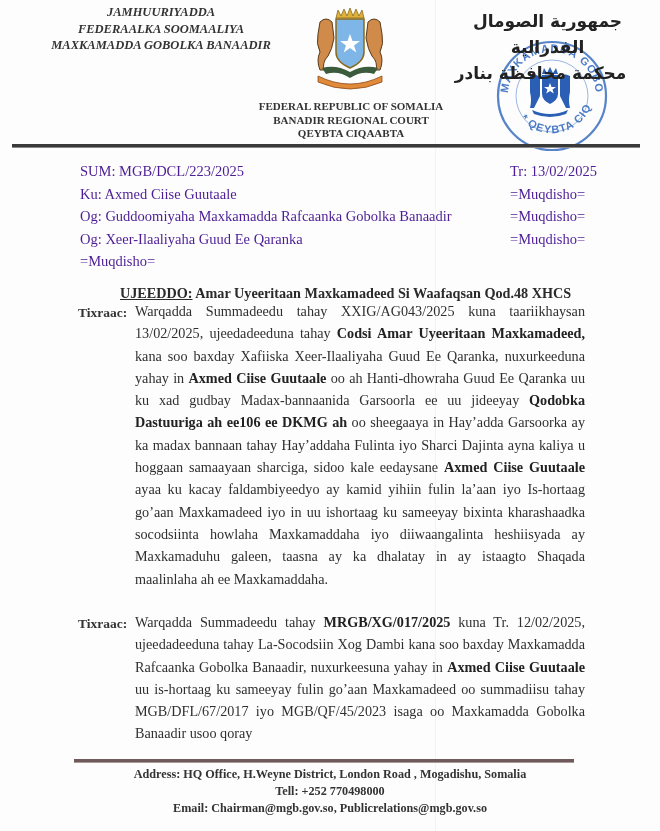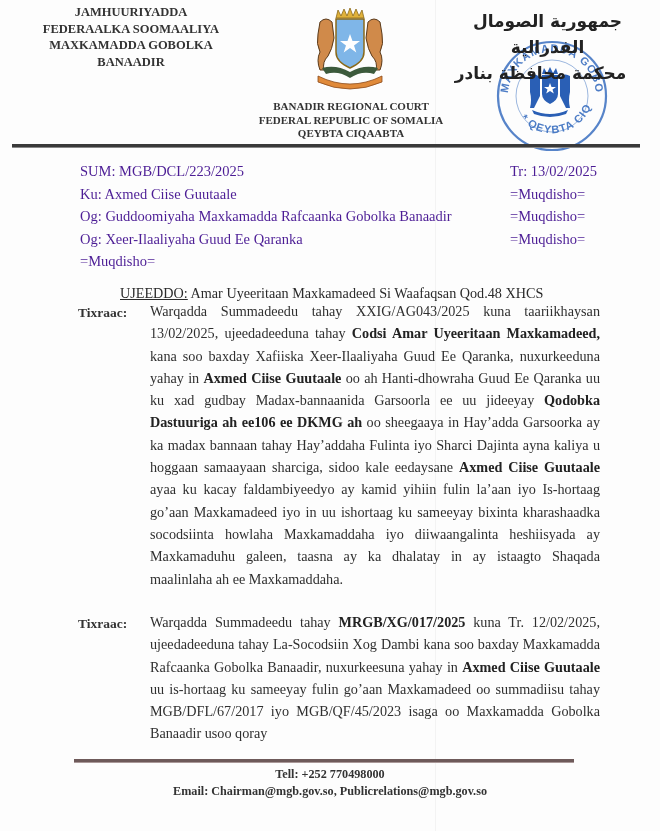--- a/index.html
+++ b/index.html
@@ -2,45 +2,45 @@
 <html><head>
 <meta charset="utf-8">
 <style>
   html, body { margin:0; padding:0; background:#ffffff; }
   body { width:660px; height:831px; position:relative; overflow:hidden;
          font-family:"Liberation Serif","DejaVu Serif",serif; color:#2a2a2a; }
   .page { position:absolute; inset:0; background:#fdfdfd; }
   .abs { position:absolute; }
 
   
-  .hdr-left { left:16px; top:4px; width:230px; text-align:center;
-              font-weight:bold; font-size:12.5px; line-height:16.5px; color:#333; }
+  .hdr-left { left:46px; top:4px; width:230px; text-align:center;
+              font-weight:bold; font-size:12.5px; line-height:16.5px; color:#333;font-style:italic; }
   
   .emblem { left:302px; top:4px; width:96px; height:88px; }
   
   .hdr-center { left:240px; top:100px; width:222px; text-align:center;
                 font-weight:bold; font-size:11px; line-height:13.5px; color:#333; }
   
   .hdr-ar { left:440px; top:8px; width:215px; text-align:center; direction:rtl;
             font-family:"DejaVu Sans",sans-serif; font-weight:bold; font-size:17px; line-height:26px; color:#222; }
   
   .stamp { left:488px; top:34px; width:128px; height:118px; }
 
   .rule-top { left:12px; top:144px; width:628px; height:3px; background:#3a3a3a; border-bottom:1px solid #888; }
 
   
   .addr { left:80px; top:160px; width:520px; font-size:14.5px; line-height:22px; color:#4c1d95; }
   .addr-row { display:flex; justify-content:space-between; height:22.5px; }
   .addr-row .r { width:90px; text-align:left; }
 
-  .subject { left:120px; top:285px; font-size:14.2px; font-weight:normal; color:#2a2a2a; }
+  .subject { left:120px; top:285px; font-size:14.2px; font-weight:bold; color:#2a2a2a; }
   .subject .u { text-decoration:underline; }
 
   .ref-label { left:78px; font-weight:bold; font-size:13.5px; color:#333; }
-  .para { left:150px; width:450px; font-size:14.2px; line-height:22.3px; text-align:justify; color:#2f2f2f; }
+  .para { left:135px; width:450px; font-size:14.2px; line-height:22.3px; text-align:justify; color:#2f2f2f; }
   .para b { color:#222; }
 
   .rule-bottom { left:74px; top:759px; width:500px; height:3px; background:#6e5a5a; border-bottom:1px solid #a99; }
   .footer { left:60px; top:766px; width:540px; text-align:center; font-weight:bold;
             font-size:12.2px; line-height:17px; color:#333; }
   .fold { left:435px; top:0; width:1px; height:831px; background:rgba(0,0,0,0.04); }
 </style>
 </head>
 <body>
 
@@ -64,22 +64,22 @@
       <path d="M18 18 Q24 12 30 18 L32 34 Q30 46 26 52 Q20 58 22 66 L18 66 Q14 56 18 48 Q14 40 16 30 Z" fill="#d08a4a" stroke="#5a3a1a" stroke-width="1"></path>
       <path d="M78 18 Q72 12 66 18 L64 34 Q66 46 70 52 Q76 58 74 66 L78 66 Q82 56 78 48 Q82 40 80 30 Z" fill="#d08a4a" stroke="#5a3a1a" stroke-width="1"></path>
 
       <path d="M20 64 Q34 60 48 68 Q62 60 76 64 L72 70 Q60 66 48 74 Q36 66 24 70 Z" fill="#3c5a3c"></path>
 
       <path d="M16 72 Q48 88 80 72 L80 78 Q48 92 16 78 Z" fill="#e08a3a" stroke="#8a4a1a" stroke-width="0.8"></path>
     </svg>
   </div>
 
   <div class="abs hdr-center">
+    <div>FEDERAL REPUBLIC OF SOMALIA</div>
     <div>BANADIR REGIONAL COURT</div>
-    <div>FEDERAL REPUBLIC OF SOMALIA</div>
     <div>QEYBTA CIQAABTA</div>
   </div>
 
   <div class="abs stamp">
     <svg width="128" height="118" viewBox="0 0 128 118">
       <defs>
         <path id="arcTop" d="M20 62 A44 44 0 0 1 108 62"></path>
         <path id="arcBot" d="M24 70 A42 42 0 0 0 104 70"></path>
       </defs>
       <circle cx="64" cy="62" r="54" fill="none" stroke="#3a6fc0" stroke-width="2.2" opacity="0.85"></circle>
@@ -139,16 +139,17 @@
   </div>
 
   <div class="abs ref-label" style="top:616px;">Tixraac:</div>
   <div class="abs para" style="top:611px;">
     <span>Warqadda Summadeedu tahay </span><b>MRGB/XG/017/2025</b><span> kuna Tr. 12/02/2025, ujeedadeeduna tahay La-Socodsiin Xog Dambi kana soo baxday Maxkamadda Rafcaanka Gobolka Banaadir, nuxurkeesuna yahay in </span><b>Axmed Ciise Guutaale</b><span> uu is-hortaag ku sameeyay fulin go’aan Maxkamadeed oo summadiisu tahay MGB/DFL/67/2017 iyo MGB/QF/45/2023 isaga oo Maxkamadda Gobolka Banaadir usoo qoray</span>
   </div>
 
   <div class="abs rule-bottom"></div>
 
   <div class="abs footer">
+    <div>Address: HQ Office, H.Weyne District, London Road , Mogadishu, Somalia</div>
     <div>Tell: +252 770498000</div>
     <div>Email: Chairman@mgb.gov.so, Publicrelations@mgb.gov.so</div>
   </div>
 </div>
 
 </body></html>

